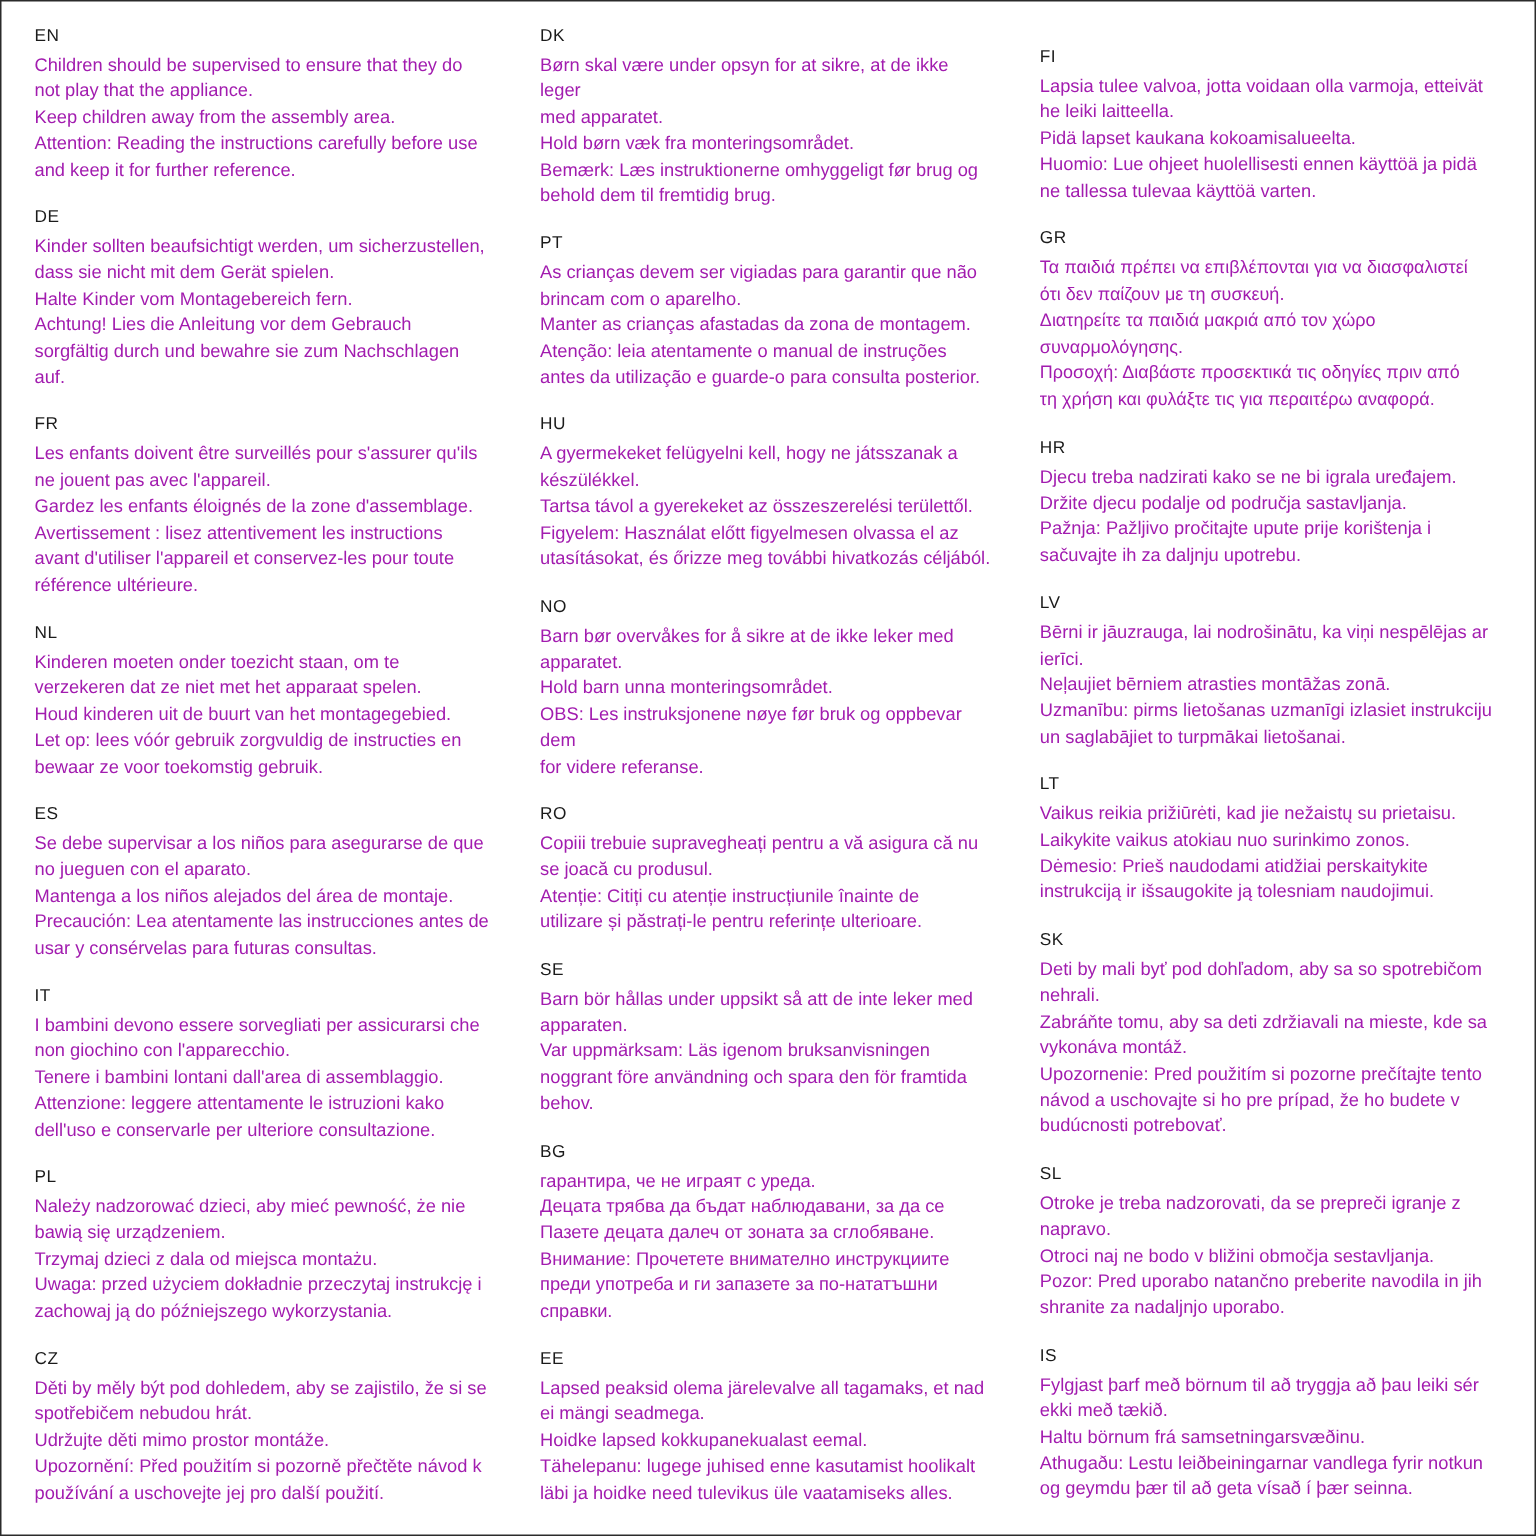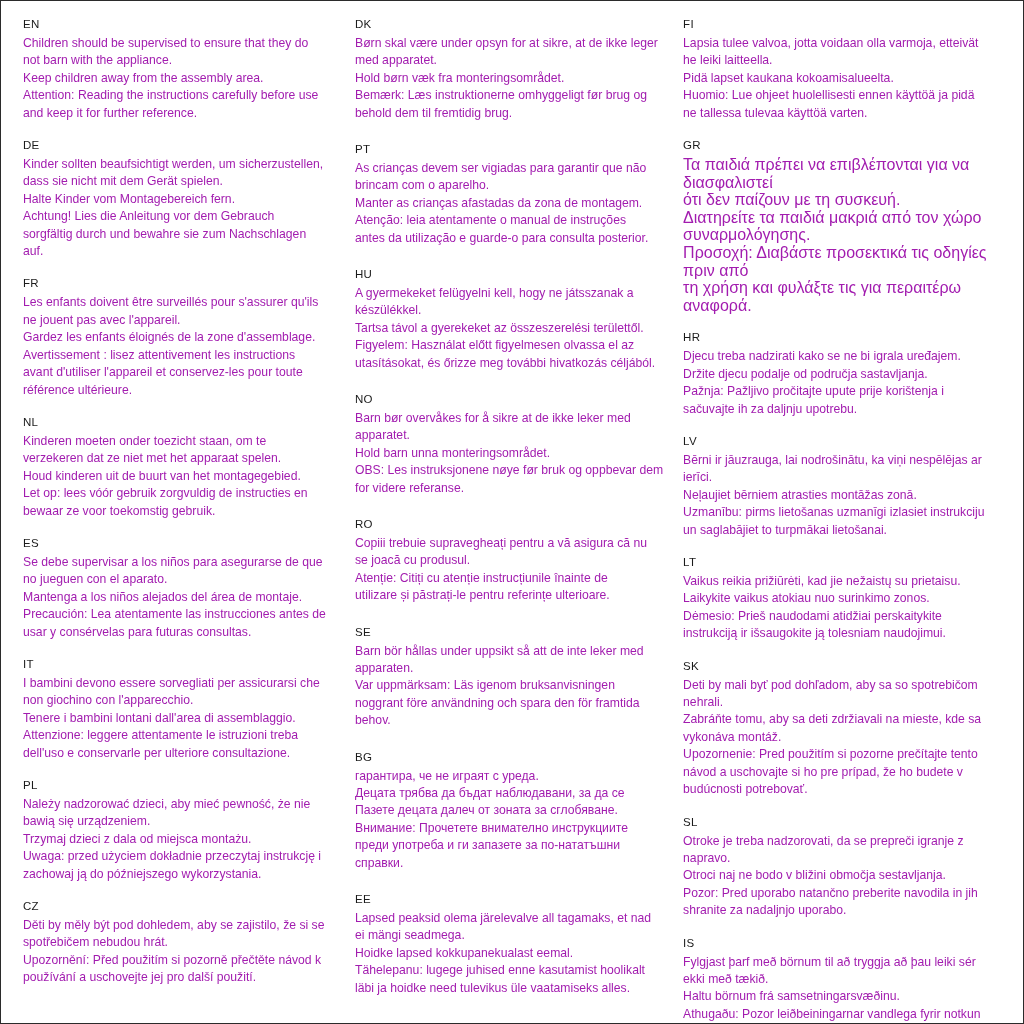--- a/index.html
+++ b/index.html
@@ -22,63 +22,63 @@
     border: 1px solid #2b2b2b;
     background: #ffffff;
   }
   .columns {
     display: flex;
     flex-direction: row;
     box-sizing: border-box;
     width: 100%;
     height: 100%;
     padding: 16px 14px 10px 22px;
-    gap: 0;
+    gap: 15px;
   }
   .column {
     box-sizing: border-box;
     display: flex;
     flex-direction: column;
   }
   .col-1 { width: 336px; padding-right: 16px; }
   .col-2 { width: 332px; padding-right: 16px; justify-content: space-between; }
-  .col-3 { width: 330px; padding-right: 4px; }
+  .col-3 { width: 330px; padding-right: 4px; margin-top: 14px; }
 
   .lang-block {
     margin-bottom: 16px;
   }
   .lang-code {
     font-size: 11.5px;
     line-height: 15px;
     letter-spacing: 0.3px;
     color: #1b1b1b;
     margin-bottom: 3px;
   }
   .lang-lines {
     font-size: 12.2px;
     line-height: 17.4px;
     color: #a21caf;
   }
   .lang-line {
     margin: 0;
     padding: 0;
   }
-  .greek .lang-lines { font-size: 16px; line-height: 17.6px; }
+  .greek .lang-lines { font-size: 12px; line-height: 17.6px; }
 </style>
 </head>
 <body>
 
 <div class="page">
   <div class="columns">
     <div class="column col-1">
         <div class="lang-block">
           <div class="lang-code">EN</div>
           <div class="lang-lines">
             <div class="lang-line">Children should be supervised to ensure that they do</div>
-            <div class="lang-line">not barn with the appliance.</div>
+            <div class="lang-line">not play that the appliance.</div>
             <div class="lang-line">Keep children away from the assembly area.</div>
             <div class="lang-line">Attention: Reading the instructions carefully before use</div>
             <div class="lang-line">and keep it for further reference.</div>
           </div>
         </div>
         <div class="lang-block">
           <div class="lang-code">DE</div>
           <div class="lang-lines">
             <div class="lang-line">Kinder sollten beaufsichtigt werden, um sicherzustellen,</div>
             <div class="lang-line">dass sie nicht mit dem Gerät spielen.</div>
@@ -118,39 +118,40 @@
             <div class="lang-line">Precaución: Lea atentamente las instrucciones antes de</div>
             <div class="lang-line">usar y consérvelas para futuras consultas.</div>
           </div>
         </div>
         <div class="lang-block">
           <div class="lang-code">IT</div>
           <div class="lang-lines">
             <div class="lang-line">I bambini devono essere sorvegliati per assicurarsi che</div>
             <div class="lang-line">non giochino con l'apparecchio.</div>
             <div class="lang-line">Tenere i bambini lontani dall'area di assemblaggio.</div>
-            <div class="lang-line">Attenzione: leggere attentamente le istruzioni treba</div>
+            <div class="lang-line">Attenzione: leggere attentamente le istruzioni kako</div>
             <div class="lang-line">dell'uso e conservarle per ulteriore consultazione.</div>
           </div>
         </div>
         <div class="lang-block">
           <div class="lang-code">PL</div>
           <div class="lang-lines">
             <div class="lang-line">Należy nadzorować dzieci, aby mieć pewność, że nie</div>
             <div class="lang-line">bawią się urządzeniem.</div>
             <div class="lang-line">Trzymaj dzieci z dala od miejsca montażu.</div>
             <div class="lang-line">Uwaga: przed użyciem dokładnie przeczytaj instrukcję i</div>
             <div class="lang-line">zachowaj ją do późniejszego wykorzystania.</div>
           </div>
         </div>
         <div class="lang-block">
           <div class="lang-code">CZ</div>
           <div class="lang-lines">
             <div class="lang-line">Děti by měly být pod dohledem, aby se zajistilo, že si se</div>
             <div class="lang-line">spotřebičem nebudou hrát.</div>
+            <div class="lang-line">Udržujte děti mimo prostor montáže.</div>
             <div class="lang-line">Upozornění: Před použitím si pozorně přečtěte návod k</div>
             <div class="lang-line">používání a uschovejte jej pro další použití.</div>
           </div>
         </div>
       </div>
     <div class="column col-2">
         <div class="lang-block">
           <div class="lang-code">DK</div>
           <div class="lang-lines">
             <div class="lang-line">Børn skal være under opsyn for at sikre, at de ikke leger</div>
@@ -302,19 +303,19 @@
             <div class="lang-line">Pozor: Pred uporabo natančno preberite navodila in jih</div>
             <div class="lang-line">shranite za nadaljnjo uporabo.</div>
           </div>
         </div>
         <div class="lang-block">
           <div class="lang-code">IS</div>
           <div class="lang-lines">
             <div class="lang-line">Fylgjast þarf með börnum til að tryggja að þau leiki sér</div>
             <div class="lang-line">ekki með tækið.</div>
             <div class="lang-line">Haltu börnum frá samsetningarsvæðinu.</div>
-            <div class="lang-line">Athugaðu: Pozor leiðbeiningarnar vandlega fyrir notkun</div>
+            <div class="lang-line">Athugaðu: Lestu leiðbeiningarnar vandlega fyrir notkun</div>
             <div class="lang-line">og geymdu þær til að geta vísað í þær seinna.</div>
           </div>
         </div>
       </div>
   </div>
 </div>
 
 </body></html>

